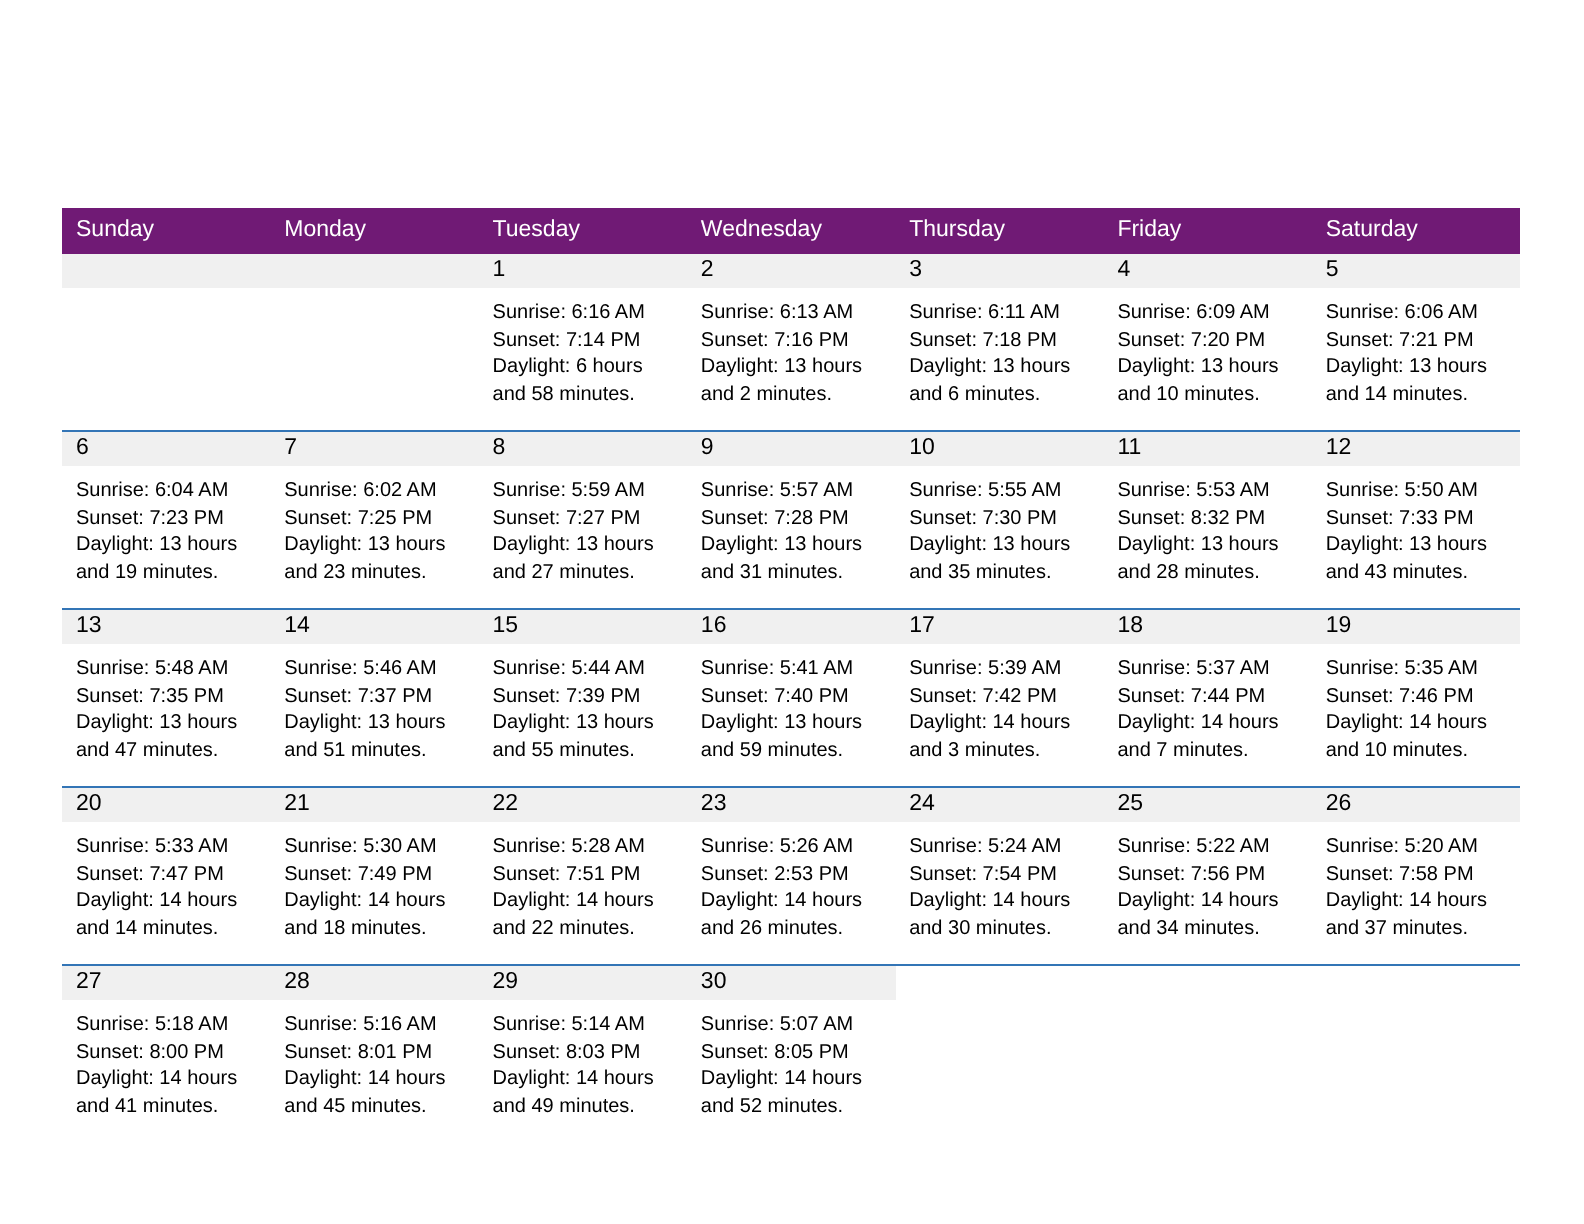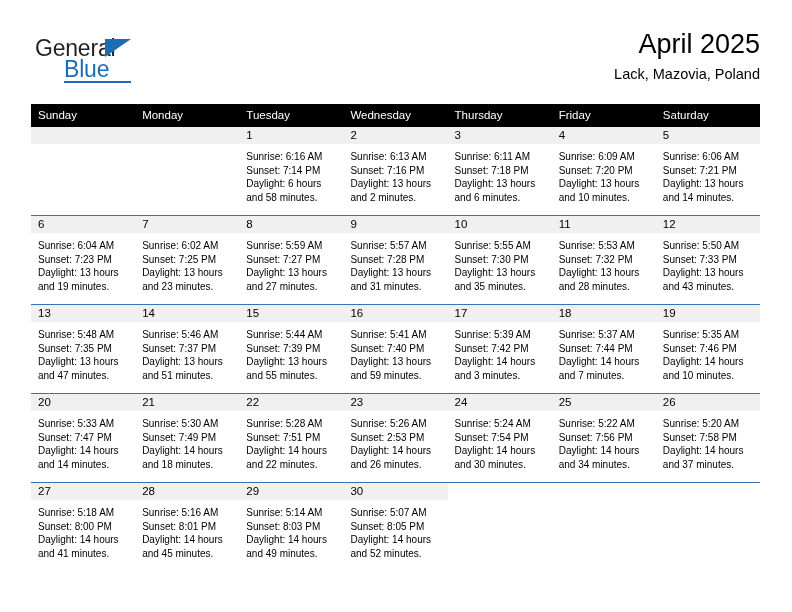--- a/index.html
+++ b/index.html
@@ -97,21 +97,21 @@
   
   .calendar {
     position: absolute;
     left: 31px;
     top: 104px;
     width: 729px;
     border-collapse: collapse;
     table-layout: fixed;
   }
   .calendar th {
-    background: #000000;
+    background: #701a75;
     color: #ffffff;
     font-weight: normal;
     font-size: 11.5px;
     text-align: left;
     padding: 5px 0 5px 7px;
     height: 11px;
     line-height: 13px;
   }
   .calendar col { width: 104.14px; }
 
@@ -146,35 +146,20 @@
   }
   .day-info div {
     white-space: normal;
   }
 </style>
 </head>
 <body>
 
 <div class="page">
 
-  <div class="top-bar">
-
-    <div class="logo">
-      <span class="logo-general">General</span>
-      <span class="logo-tri"></span>
-      <span class="logo-blue">Blue</span>
-      <span class="logo-underline"></span>
-    </div>
-
-    <div class="title-block">
-      <div class="cal-title">April 2025</div>
-      <div class="cal-subtitle">Lack, Mazovia, Poland</div>
-    </div>
-
-  </div>
 
   <table class="calendar">
     <colgroup>
       <col>
         <col>
         <col>
         <col>
         <col>
         <col>
         <col>
@@ -277,21 +262,21 @@
             <div class="day-info">
               <div>Sunrise: 5:55 AM</div>
               <div>Sunset: 7:30 PM</div>
               <div>Daylight: 13 hours and 35 minutes.</div>
             </div>
           </td>
           <td class="day">
             <div class="daynum-band">11</div>
             <div class="day-info">
               <div>Sunrise: 5:53 AM</div>
-              <div>Sunset: 7:32 PM</div>
+              <div>Sunset: 8:32 PM</div>
               <div>Daylight: 13 hours and 28 minutes.</div>
             </div>
           </td>
           <td class="day">
             <div class="daynum-band">12</div>
             <div class="day-info">
               <div>Sunrise: 5:50 AM</div>
               <div>Sunset: 7:33 PM</div>
               <div>Daylight: 13 hours and 43 minutes.</div>
             </div>

